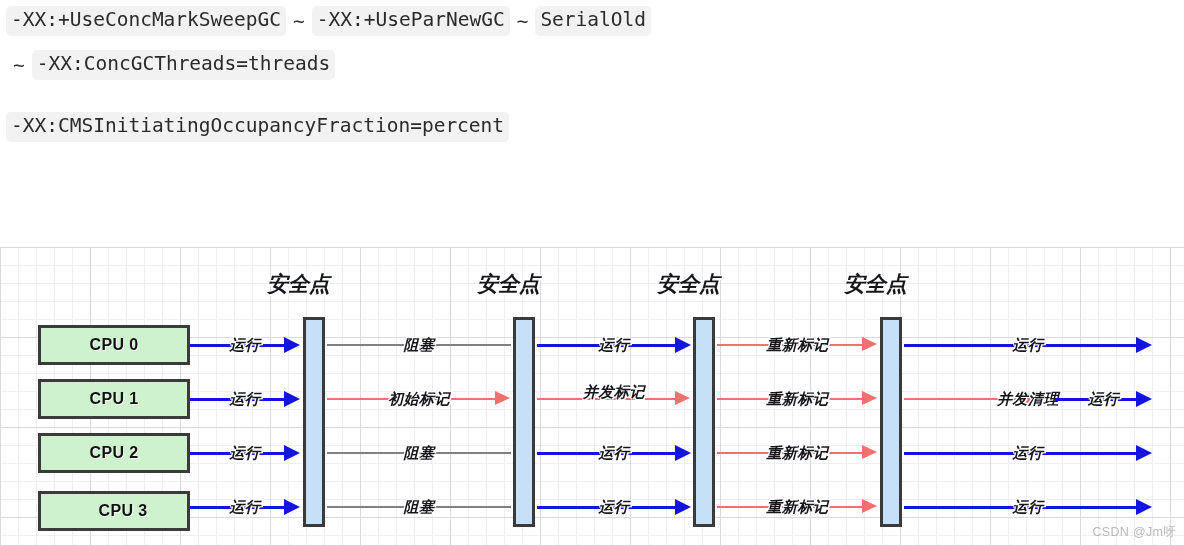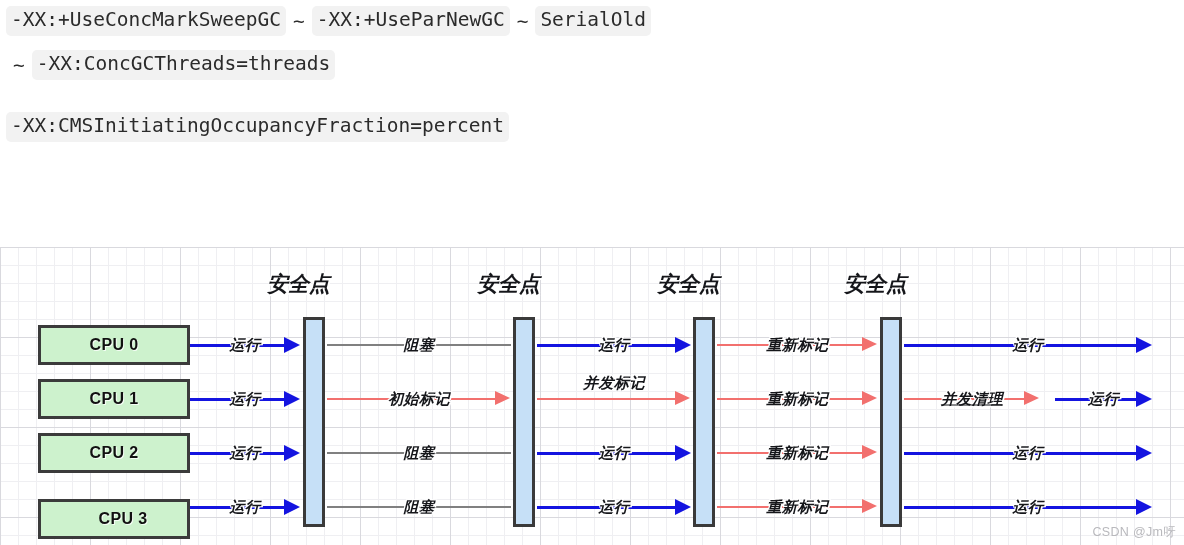--- a/index.html
+++ b/index.html
@@ -133,21 +133,21 @@
     <div class="optline">
       <span class="code">-XX:CMSInitiatingOccupancyFraction=percent</span>
     </div>
   </div>
 
 <div id="diagram">
   <div id="diagram-inner">
       <div class="cpu-box" style="left: 38px; top: 78px;">CPU 0</div>
       <div class="cpu-box" style="left: 38px; top: 132px;">CPU 1</div>
       <div class="cpu-box" style="left: 38px; top: 186px;">CPU 2</div>
-      <div class="cpu-box" style="left: 38px; top: 252px; padding-left: 18px;">CPU 3</div>
+      <div class="cpu-box" style="left: 38px; top: 244px; padding-left: 18px;">CPU 3</div>
       <div class="sp-bar" style="left: 303px; top: 70px; height: 210px;"></div>
       <div class="sp-label" style="left: 267px; top: 23px;">安全点</div>
       <div class="sp-bar" style="left: 513px; top: 70px; height: 210px;"></div>
       <div class="sp-label" style="left: 477px; top: 23px;">安全点</div>
       <div class="sp-bar" style="left: 693px; top: 70px; height: 210px;"></div>
       <div class="sp-label" style="left: 657px; top: 23px;">安全点</div>
       <div class="sp-bar" style="left: 880px; top: 70px; height: 210px;"></div>
       <div class="sp-label" style="left: 844px; top: 23px;">安全点</div>
       <div class="seg blue" style="left: 190px; width: 94px; top: 97px;"></div>
       <div class="head blue" style="left: 284px; top: 90px;"></div>
@@ -164,27 +164,27 @@
       <div class="head blue" style="left: 1136px; top: 90px;"></div>
       <div class="seg-label" style="left: 1028px; top: 98px;">运行</div>
       <div class="seg blue" style="left: 190px; width: 94px; top: 151px;"></div>
       <div class="head blue" style="left: 284px; top: 144px;"></div>
       <div class="seg-label" style="left: 245px; top: 152px;">运行</div>
       <div class="seg red" style="left: 327px; width: 168px; top: 151px;"></div>
       <div class="head red" style="left: 495px; top: 144px;"></div>
       <div class="seg-label" style="left: 419px; top: 152px;">初始标记</div>
       <div class="seg red" style="left: 537px; width: 138px; top: 151px;"></div>
       <div class="head red" style="left: 675px; top: 144px;"></div>
-      <div class="seg-label" style="left: 614px; top: 136px;">并发标记</div>
+      <div class="seg-label" style="left: 614px; top: 145px;">并发标记</div>
       <div class="seg red" style="left: 717px; width: 145px; top: 151px;"></div>
       <div class="head red" style="left: 862px; top: 144px;"></div>
       <div class="seg-label" style="left: 797.5px; top: 152px;">重新标记</div>
       <div class="seg red" style="left: 904px; width: 120px; top: 151px;"></div>
       <div class="head red" style="left: 1024px; top: 144px;"></div>
-      <div class="seg-label" style="left: 972px; top: 152px; text-decoration: underline;">并发清理</div>
+      <div class="seg-label" style="left: 1028px; top: 152px;">并发清理</div>
       <div class="seg blue" style="left: 1055px; width: 81px; top: 151px;"></div>
       <div class="head blue" style="left: 1136px; top: 144px;"></div>
       <div class="seg-label" style="left: 1103.5px; top: 152px;">运行</div>
       <div class="seg blue" style="left: 190px; width: 94px; top: 205px;"></div>
       <div class="head blue" style="left: 284px; top: 198px;"></div>
       <div class="seg-label" style="left: 245px; top: 206px;">运行</div>
       <div class="seg gray" style="left: 327px; width: 184px; top: 205px;"></div>
       <div class="seg-label" style="left: 419px; top: 206px;">阻塞</div>
       <div class="seg blue" style="left: 537px; width: 138px; top: 205px;"></div>
       <div class="head blue" style="left: 675px; top: 198px;"></div>

